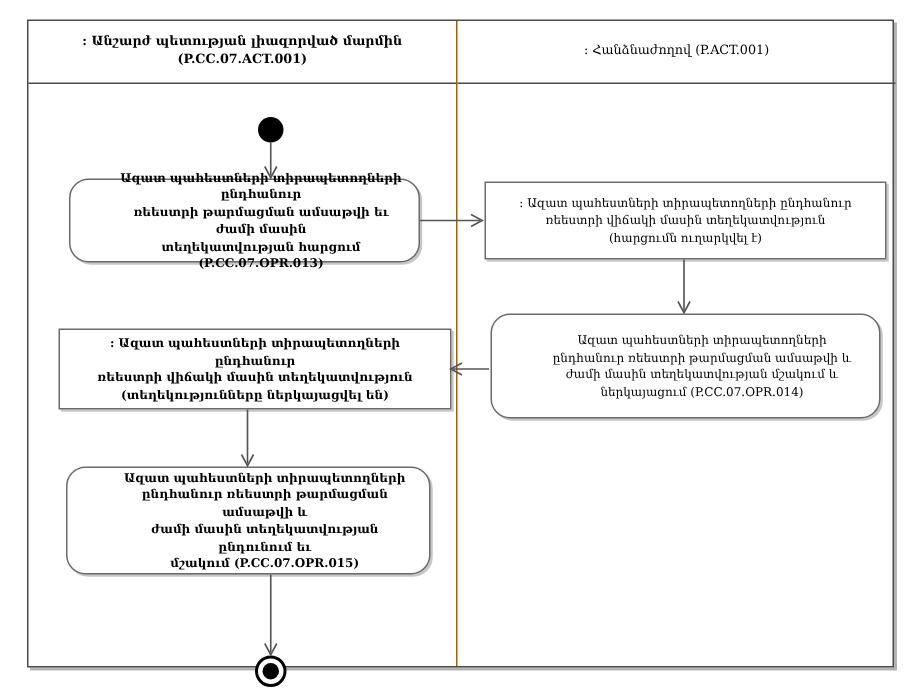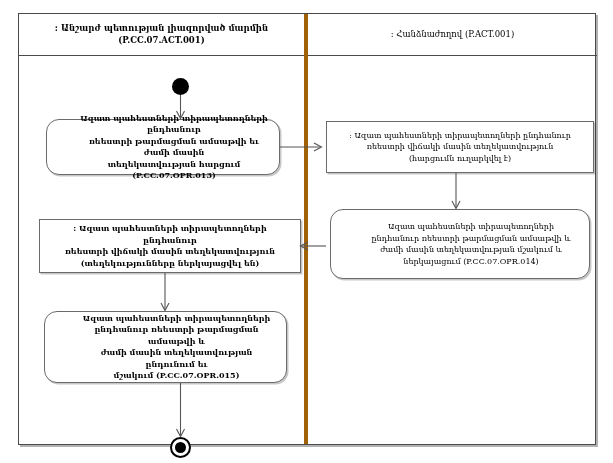--- a/index.html
+++ b/index.html
@@ -29,21 +29,21 @@
   }
 
   
   .lane {
     position: absolute;
     top: 0;
     bottom: 0;
     box-sizing: border-box;
   }
   #lane-left  { left: 0;     width: 285px; font-weight: bold; }
-  #lane-right { left: 285px; width: 293px; border-left: 4px solid #a16207; }
+  #lane-right { left: 285px; width: 293px; border-left: 1px solid #a16207; }
 
   .lane-header {
     position: absolute;
     left: 0; right: 0; top: 0;
     height: 42px;
     box-sizing: border-box;
     border-bottom: 1px solid #4a4a4a;
     display: flex;
     align-items: center;
     justify-content: center;

